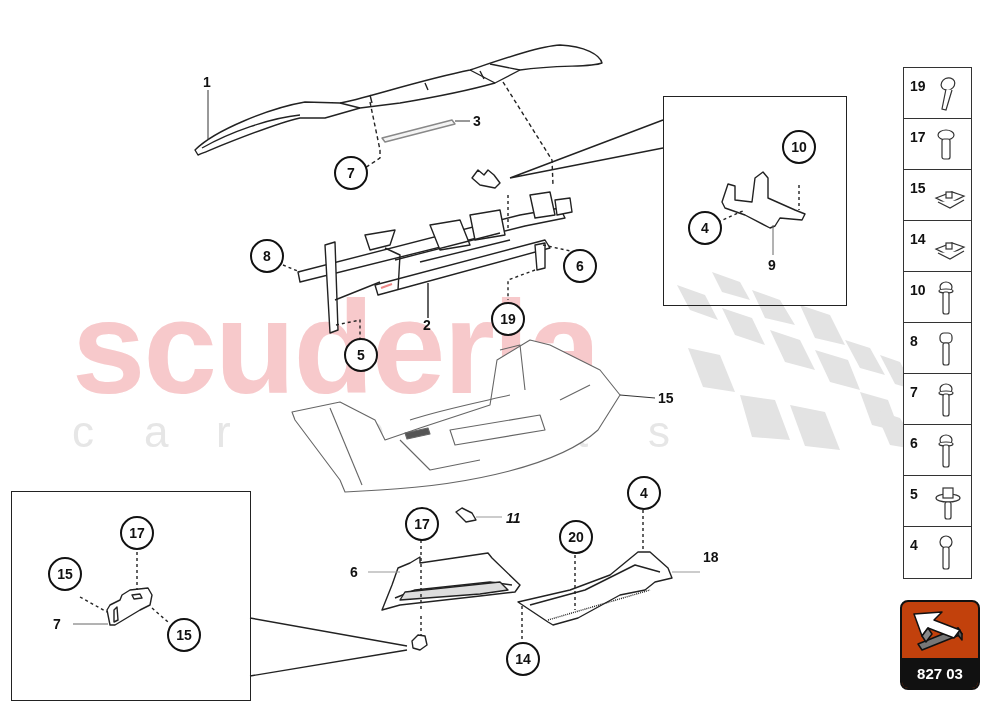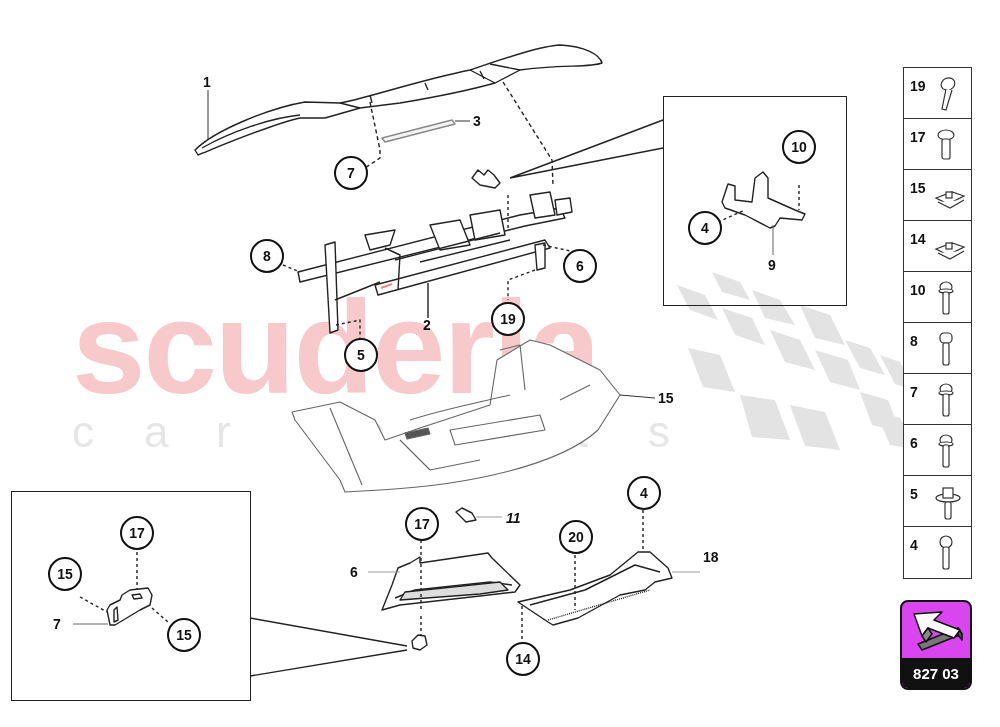--- a/index.html
+++ b/index.html
@@ -14,21 +14,21 @@
   .callout { position:absolute; width:34px; height:34px; border:2px solid #111; border-radius:50%;
              background:#fff; display:flex; align-items:center; justify-content:center;
              font-weight:bold; font-size:14px; box-sizing:border-box; }
   .label { position:absolute; font-weight:bold; font-size:14px; line-height:1; }
   .inset { position:absolute; border:1.5px solid #222; background:transparent; box-sizing:border-box; }
   .legend { position:absolute; left:903px; top:67px; width:69px; border:1.5px solid #333; box-sizing:border-box; background:#fff; }
   .legend-row { height:51px; border-bottom:1.5px solid #333; position:relative; box-sizing:border-box; }
   .legend-row:last-child { border-bottom:none; }
   .legend-num { position:absolute; left:6px; top:10px; font-weight:bold; font-size:14px; }
   .legend-icon { position:absolute; left:30px; top:6px; width:32px; height:40px; }
-  .badge { position:absolute; left:900px; top:600px; width:72px; height:90px; border:2px solid #111; border-radius:8px; overflow:hidden; box-sizing:border-box; background:#d946ef; }
+  .badge { position:absolute; left:900px; top:600px; width:80px; height:90px; border:2px solid #111; border-radius:8px; overflow:hidden; box-sizing:border-box; background:#c2410c; }
   .badge-num { position:absolute; left:0; bottom:0; width:100%; height:30px; background:#111; color:#fff; font-weight:bold; font-size:15px; display:flex; align-items:center; justify-content:center; }
 </style>
 </head>
 <body>
 
 <svg class="stage" width="1000" height="727">
   <g fill="#e3e3e3">
     <polygon points="677,285 705,295 718,320 690,310"></polygon>
     <polygon points="712,272 740,282 750,300 722,292"></polygon>
     <polygon points="722,308 752,318 765,345 735,335"></polygon>

